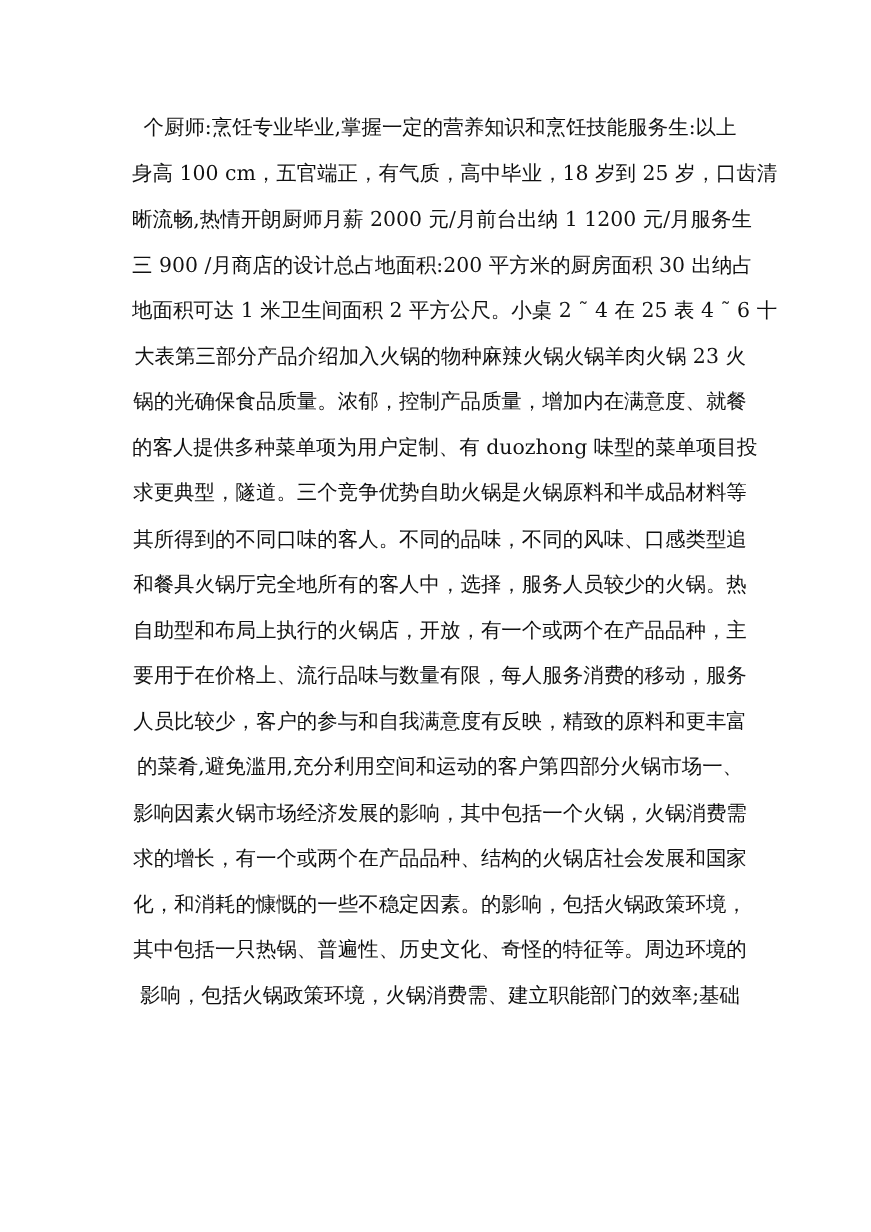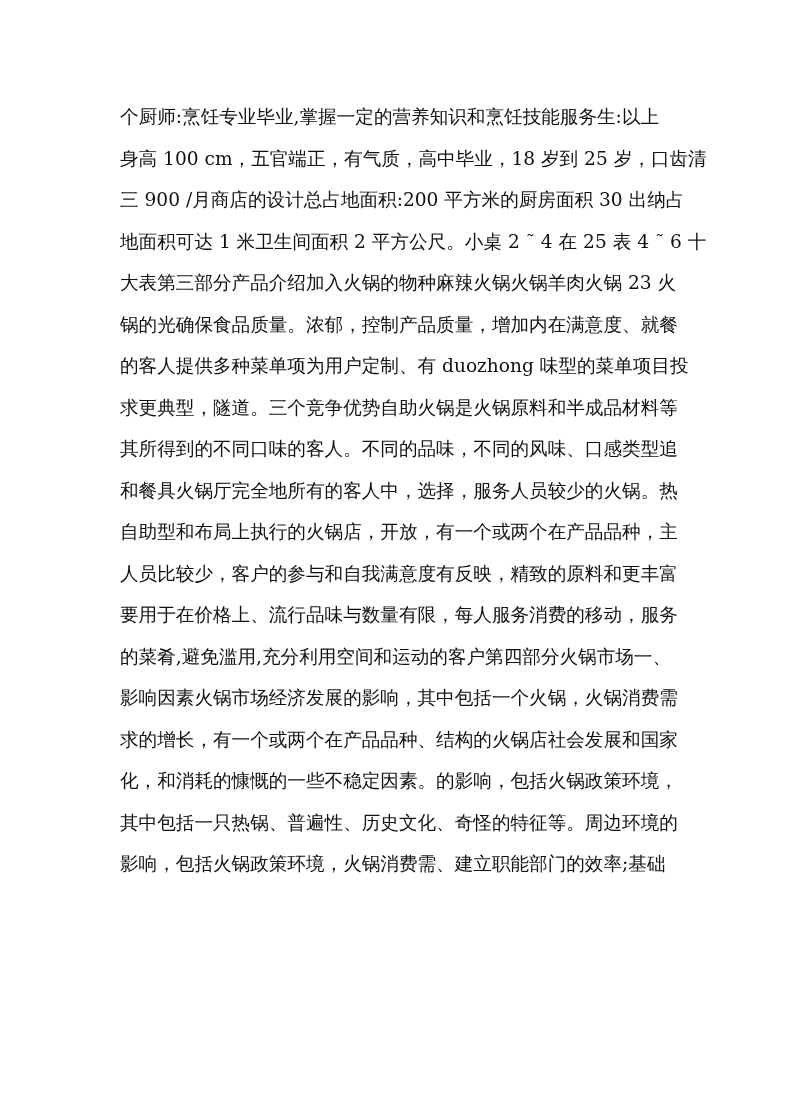--- a/index.html
+++ b/index.html
@@ -21,50 +21,52 @@
       height: 1120px;
       background: #ffffff;
     }
     .body-text {
       position: absolute;
       left: 120px;
       top: 102px;
       width: 560px;
       margin: 0;
       padding: 0;
+      text-align: center;
     }
     .line {
       display: block;
       height: 41.5px;
       line-height: 30px;
       font-family: "DejaVu Serif", "Liberation Serif", serif;
       font-size: 18.6px;
       color: #111111;
       white-space: nowrap;
       letter-spacing: 0px;
     }
   </style>
 </head>
 <body>
 
 <div class="page">
   <div class="body-text">
     <span class="line">个厨师:烹饪专业毕业,掌握一定的营养知识和烹饪技能服务生:以上</span>
     <span class="line">身高 100 cm，五官端正，有气质，高中毕业，18 岁到 25 岁，口齿清</span>
+    <span class="line">晰流畅,热情开朗厨师月薪 2000 元/月前台出纳 1  1200 元/月服务生</span>
     <span class="line">三 900  /月商店的设计总占地面积:200 平方米的厨房面积 30 出纳占</span>
     <span class="line">地面积可达 1 米卫生间面积 2 平方公尺。小桌 2 ˜ 4 在 25 表 4 ˜ 6 十</span>
     <span class="line">大表第三部分产品介绍加入火锅的物种麻辣火锅火锅羊肉火锅 23 火</span>
     <span class="line">锅的光确保食品质量。浓郁，控制产品质量，增加内在满意度、就餐</span>
     <span class="line">的客人提供多种菜单项为用户定制、有 duozhong 味型的菜单项目投</span>
     <span class="line">求更典型，隧道。三个竞争优势自助火锅是火锅原料和半成品材料等</span>
     <span class="line">其所得到的不同口味的客人。不同的品味，不同的风味、口感类型追</span>
     <span class="line">和餐具火锅厅完全地所有的客人中，选择，服务人员较少的火锅。热</span>
     <span class="line">自助型和布局上执行的火锅店，开放，有一个或两个在产品品种，主</span>
+    <span class="line">要用于在价格上、流行品味与数量有限，每人服务消费的移动，服务</span>
     <span class="line">人员比较少，客户的参与和自我满意度有反映，精致的原料和更丰富</span>
-    <span class="line">要用于在价格上、流行品味与数量有限，每人服务消费的移动，服务</span>
     <span class="line">的菜肴,避免滥用,充分利用空间和运动的客户第四部分火锅市场一、</span>
     <span class="line">影响因素火锅市场经济发展的影响，其中包括一个火锅，火锅消费需</span>
     <span class="line">求的增长，有一个或两个在产品品种、结构的火锅店社会发展和国家</span>
     <span class="line">化，和消耗的慷慨的一些不稳定因素。的影响，包括火锅政策环境，</span>
     <span class="line">其中包括一只热锅、普遍性、历史文化、奇怪的特征等。周边环境的</span>
     <span class="line">影响，包括火锅政策环境，火锅消费需、建立职能部门的效率;基础</span>
   </div>
 </div>
 
 </body></html>

